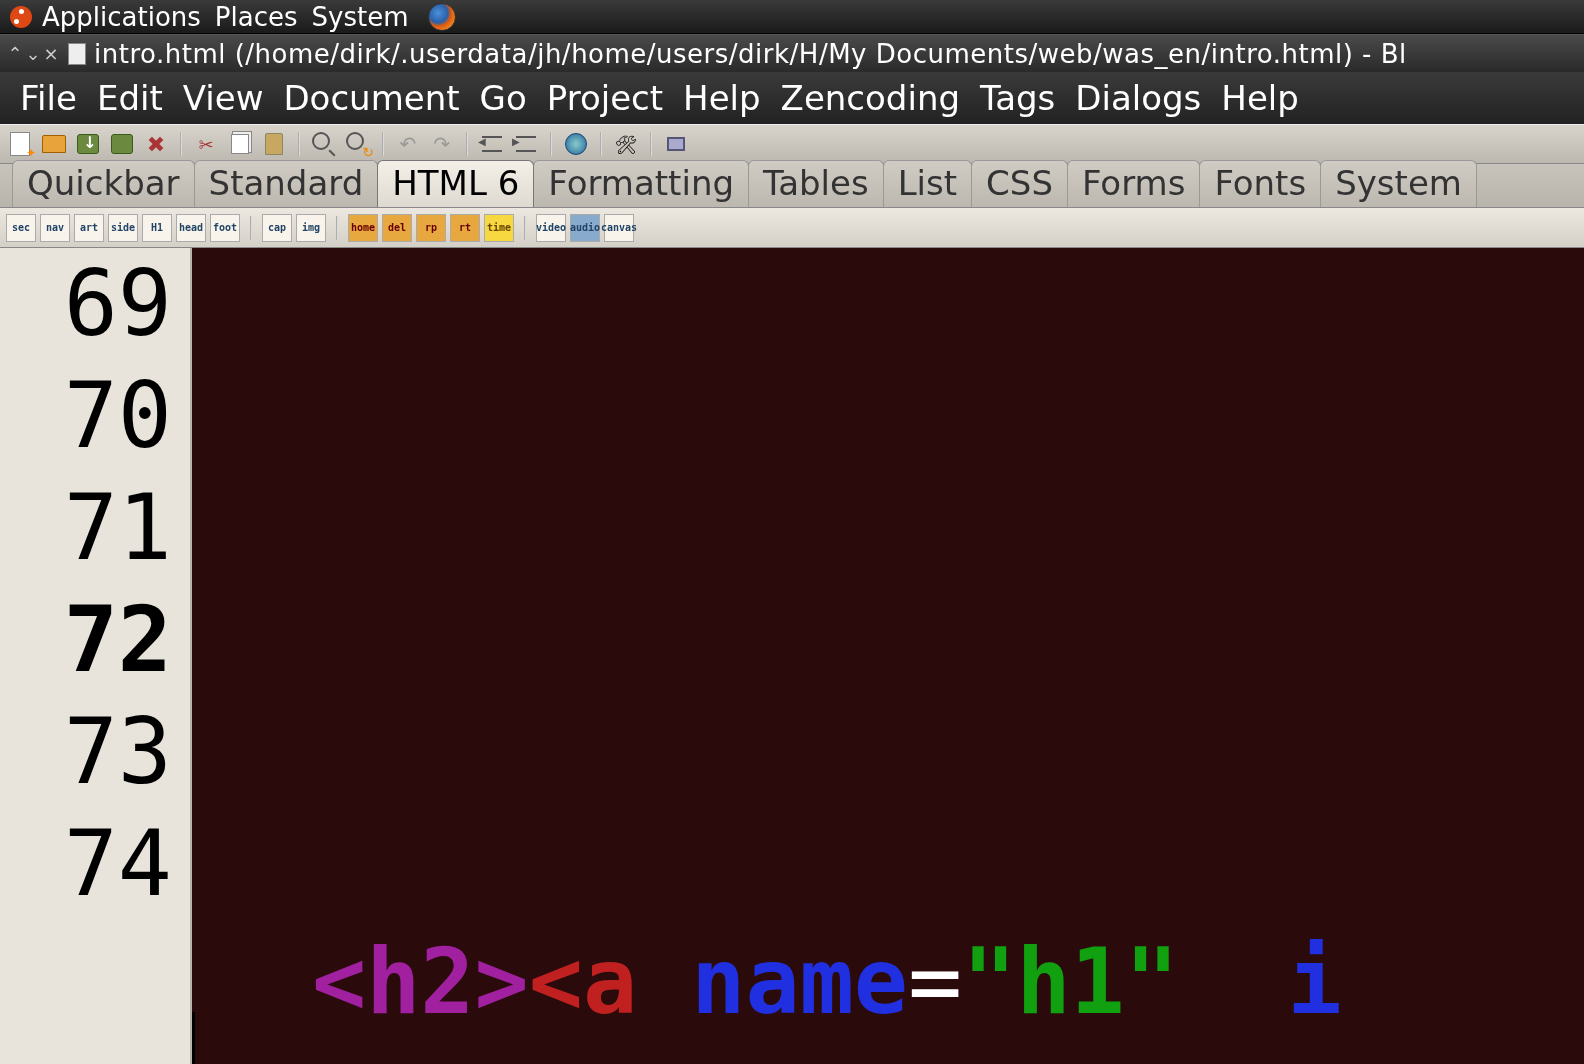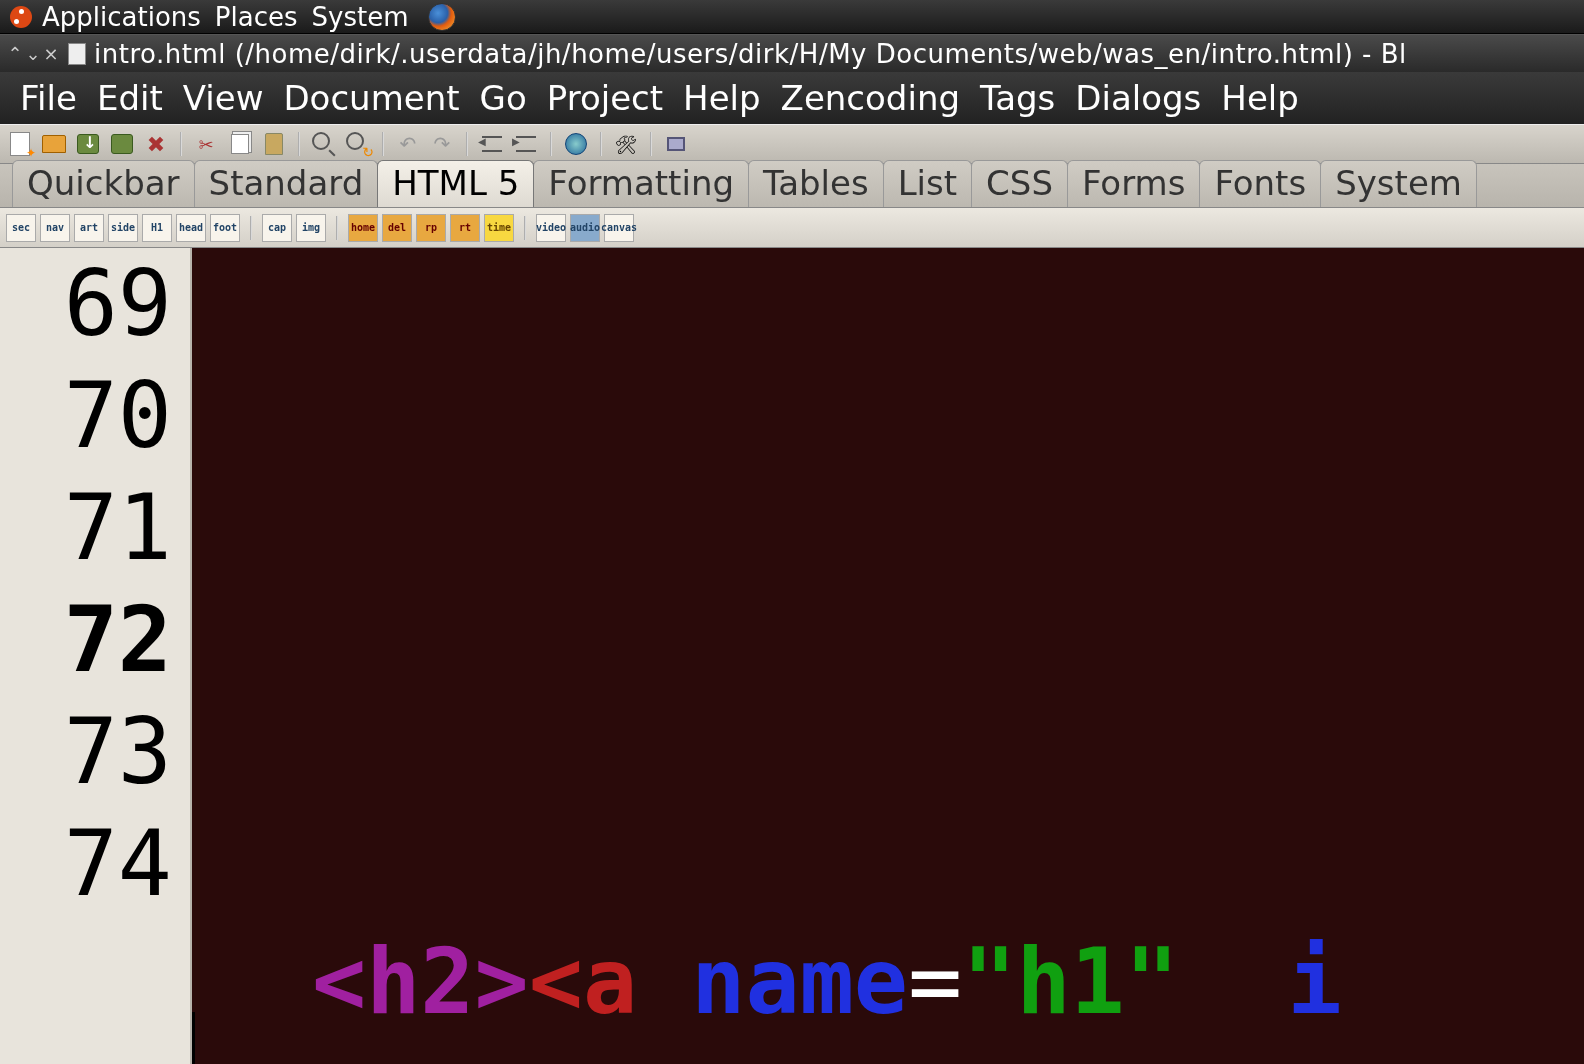--- a/index.html
+++ b/index.html
@@ -306,21 +306,21 @@
     </div>
   <div class="tb-sep"></div>
   <div class="tb-btn">
       <div class="ico-fullscreen"></div>
     </div>
 </div>
 
 <div class="tabbar">
   <div class="tab">Quickbar</div>
   <div class="tab">Standard</div>
-  <div class="tab active">HTML 5</div>
+  <div class="tab active">HTML 6</div>
   <div class="tab">Formatting</div>
   <div class="tab">Tables</div>
   <div class="tab">List</div>
   <div class="tab">CSS</div>
   <div class="tab">Forms</div>
   <div class="tab">Fonts</div>
   <div class="tab">System</div>
 </div>
 
 <div class="toolbar2">

